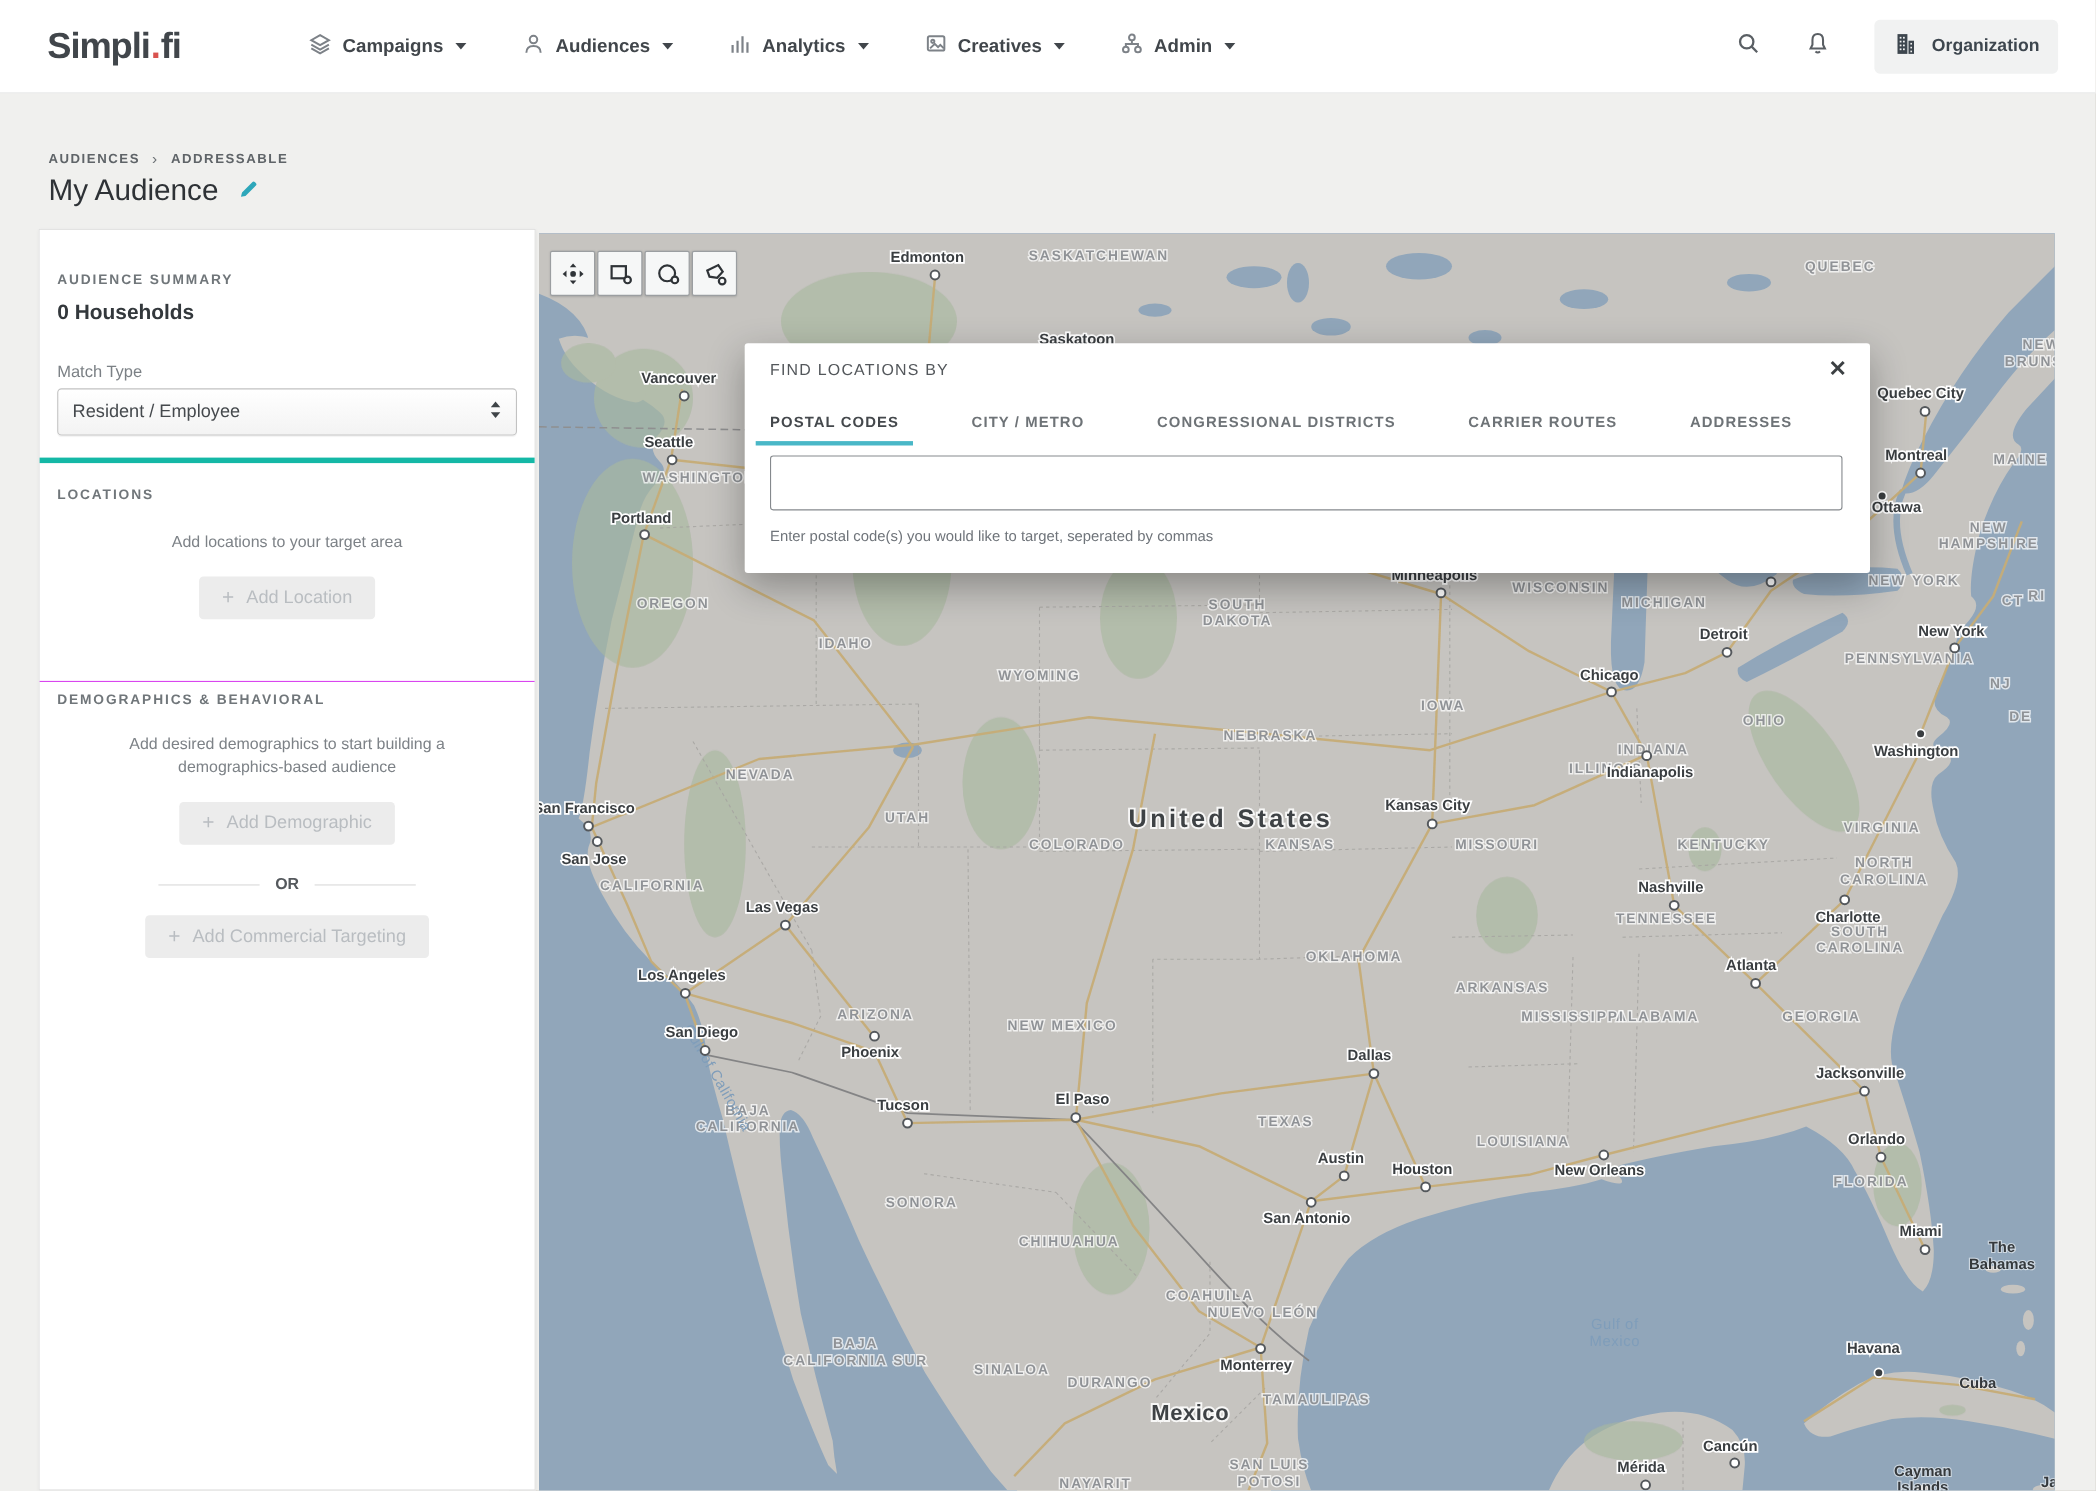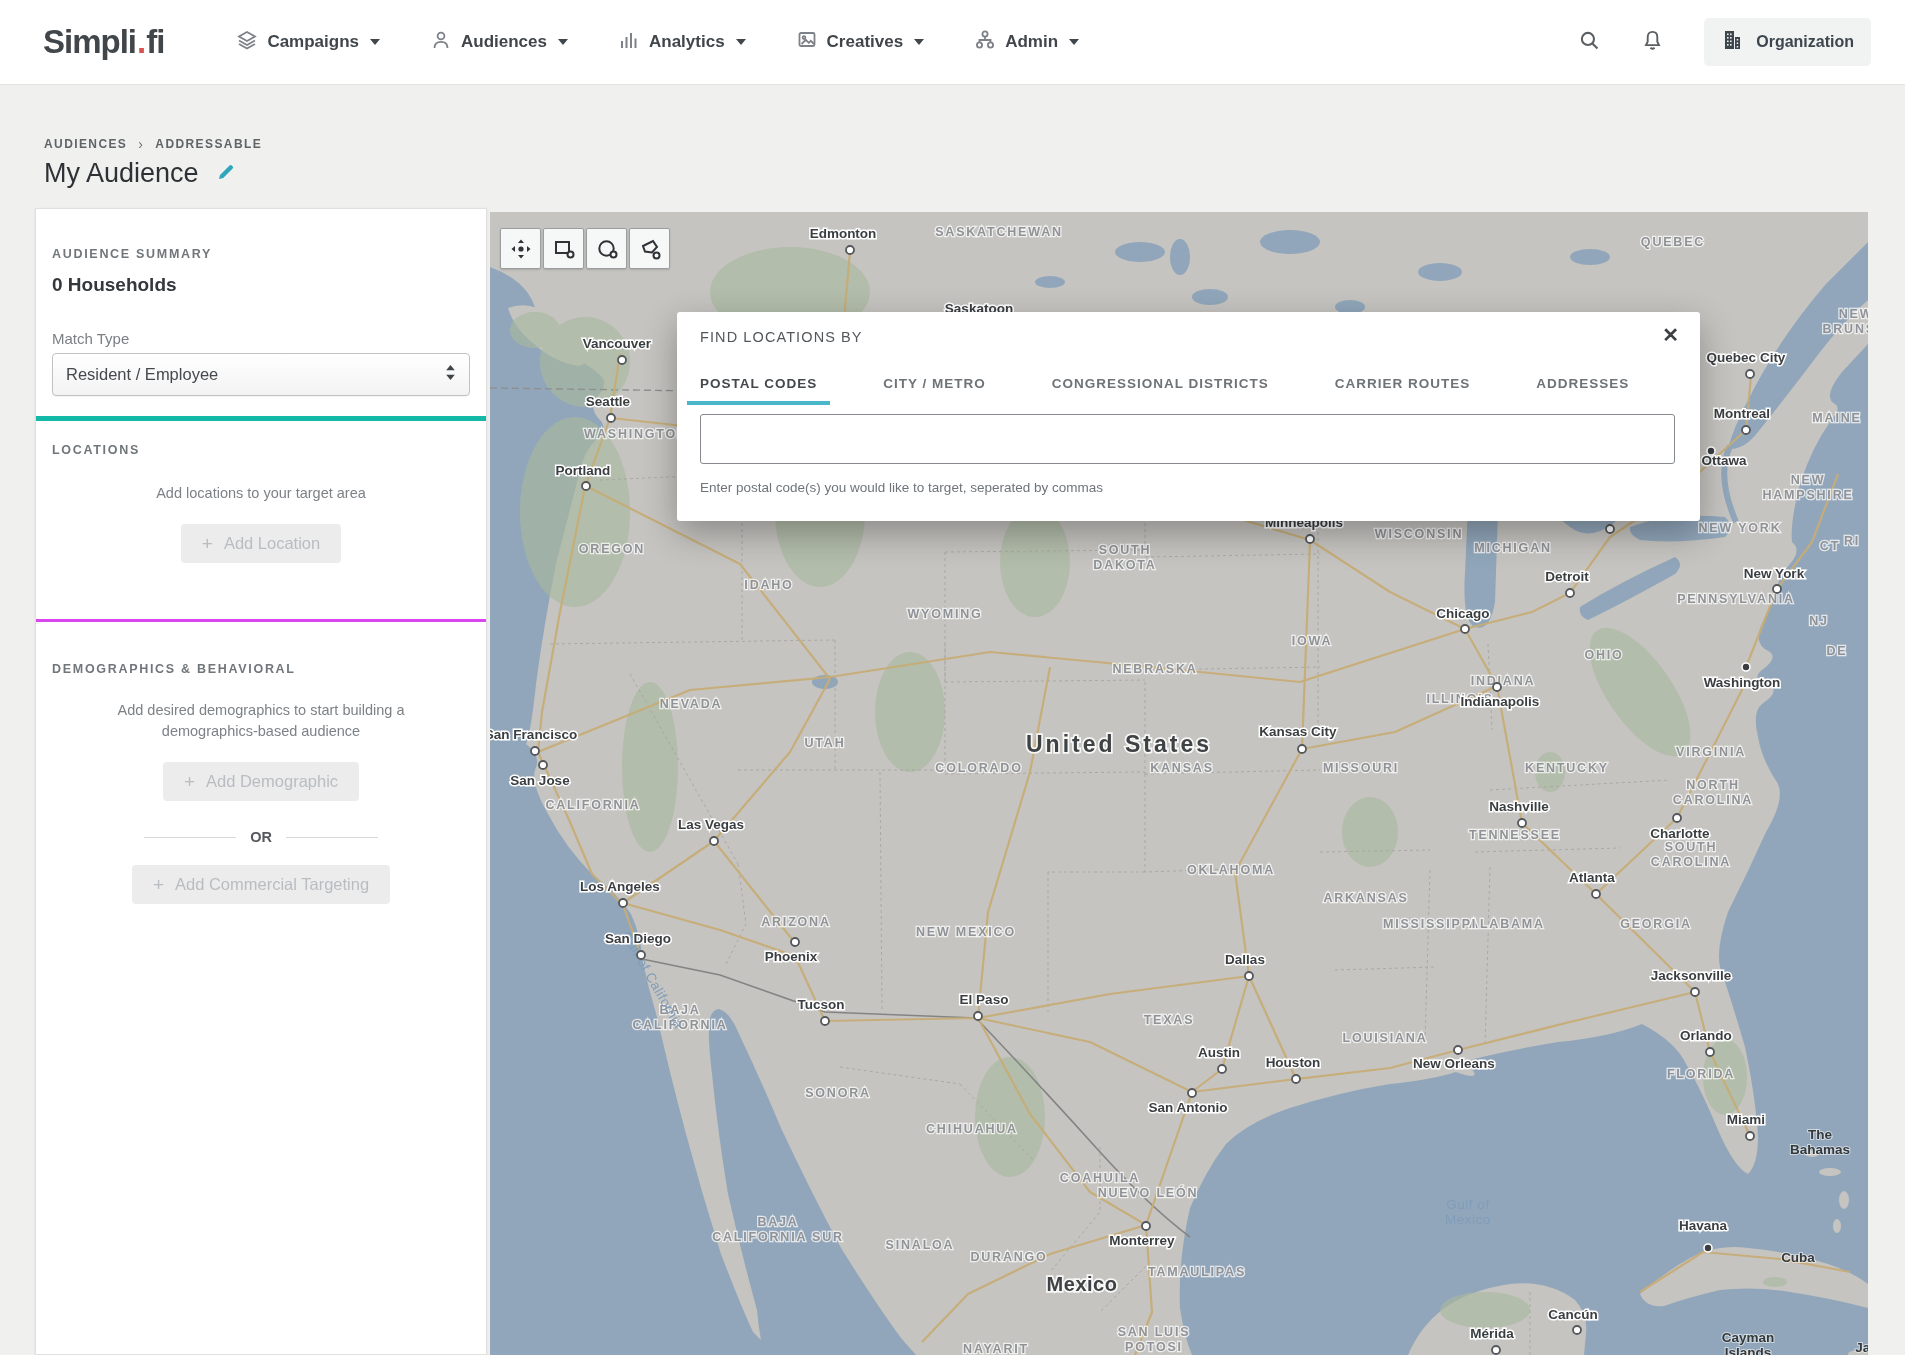--- a/index.html
+++ b/index.html
@@ -1,21 +1,21 @@
 <!DOCTYPE html>
 <html><head>
 <meta charset="utf-8">
 <style>
   * { margin:0; padding:0; box-sizing:border-box; }
   html,body { width:1905px; height:1355px; }
   body { position:relative; background:#f0f0ee; font-family:"Liberation Sans",sans-serif; overflow:hidden; color:#3c4043; }
 
   
   .topnav { position:absolute; top:0; left:0; right:0; height:85px; background:#ffffff;
-            border-bottom:1px solid #e3e4e4; display:flex; align-items:center; padding:0 34px 0 43px; z-index:30; }
+            border-bottom:1px solid #e3e4e4; display:flex; align-items:center; padding:0 34px 0 43px; z-index:30;gap:44px; }
   .logo { font-size:33px; font-weight:700; letter-spacing:-1px; color:#41464b; display:flex; align-items:baseline; }
   .logo .dot { color:#d9534f; margin:0 1px; }
   .nav-items { display:flex; align-items:center; gap:50px; margin-left:72px; }
   .nav-item { display:flex; align-items:center; gap:9px; cursor:pointer; }
   .nav-item svg { width:22px; height:22px; stroke:#7d8288; }
   .nav-label { font-size:17px; font-weight:700; color:#41464b; }
   .caret { width:0; height:0; border-left:5px solid transparent; border-right:5px solid transparent; border-top:6px solid #41464b; margin-left:2px; }
   .nav-right { margin-left:auto; display:flex; align-items:center; gap:40px; }
   .icon-btn svg { width:23px; height:23px; stroke:#5a5f64; }
   .org-btn { display:flex; align-items:center; gap:11px; background:#f1f2f2; border-radius:5px; padding:10px 17px; cursor:pointer; }
@@ -37,21 +37,21 @@
   .households { margin-top:13px; font-size:19px; font-weight:700; color:#33383c; }
   .match-label { margin-top:34px; font-size:15px; color:#7b8085; }
   .select { margin-top:6px; height:43px; border:1px solid #c2c2c2; border-radius:4px;
             background:linear-gradient(#ffffff,#f3f3f3); display:flex; align-items:center; justify-content:space-between;
             padding:0 13px; font-size:16.5px; color:#45494d; cursor:pointer; box-shadow:0 1px 1px rgba(0,0,0,.05); }
   .sec-locations { border-top:5px solid #14b8a6; padding:22px 16px 56px; }
   .hint { margin-top:26px; text-align:center; font-size:14.5px; color:#7d8287; line-height:21px; }
   .ghost-btn { margin:20px auto 0; display:flex; align-items:center; gap:11px; width:fit-content;
                background:#ececec; color:#b9bdc1; font-size:16.5px; padding:10px 21px; border-radius:4px; cursor:default; }
   .ghost-btn .plus { font-size:19px; line-height:1; }
-  .sec-demo { border-top:3px solid #d946ef; padding:40px 16px 30px; }
+  .sec-demo { border-top:1px solid #d946ef; padding:9px 16px 30px; }
   .sec-demo .hint { margin-top:24px; }
   .or-divider { margin:28px auto 0; display:flex; align-items:center; justify-content:center; gap:14px; }
   .or-divider .line { width:92px; height:1px; background:#d9d9d9; }
   .or-text { font-size:14.5px; font-weight:700; color:#55595d; }
   .generate-btn { position:absolute; left:22px; right:22px; bottom:22px; height:43px; background:#3a96a8;
                   border-radius:4px; display:flex; align-items:center; justify-content:center;
                   color:#fdfefe; font-size:17.5px; cursor:pointer; }
 
   
   .map { position:absolute; left:490px; top:212px; width:1378px; bottom:0; background:#9db5ca; overflow:hidden; z-index:1; }

